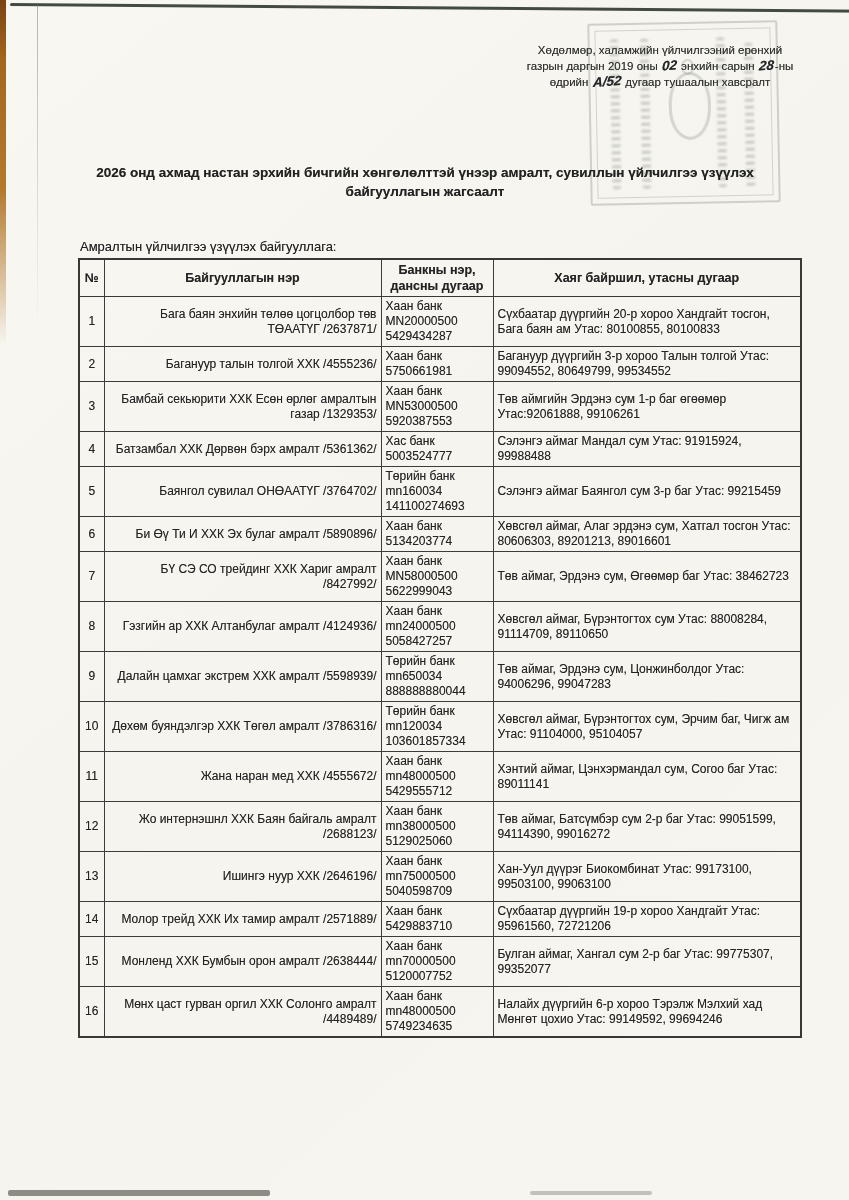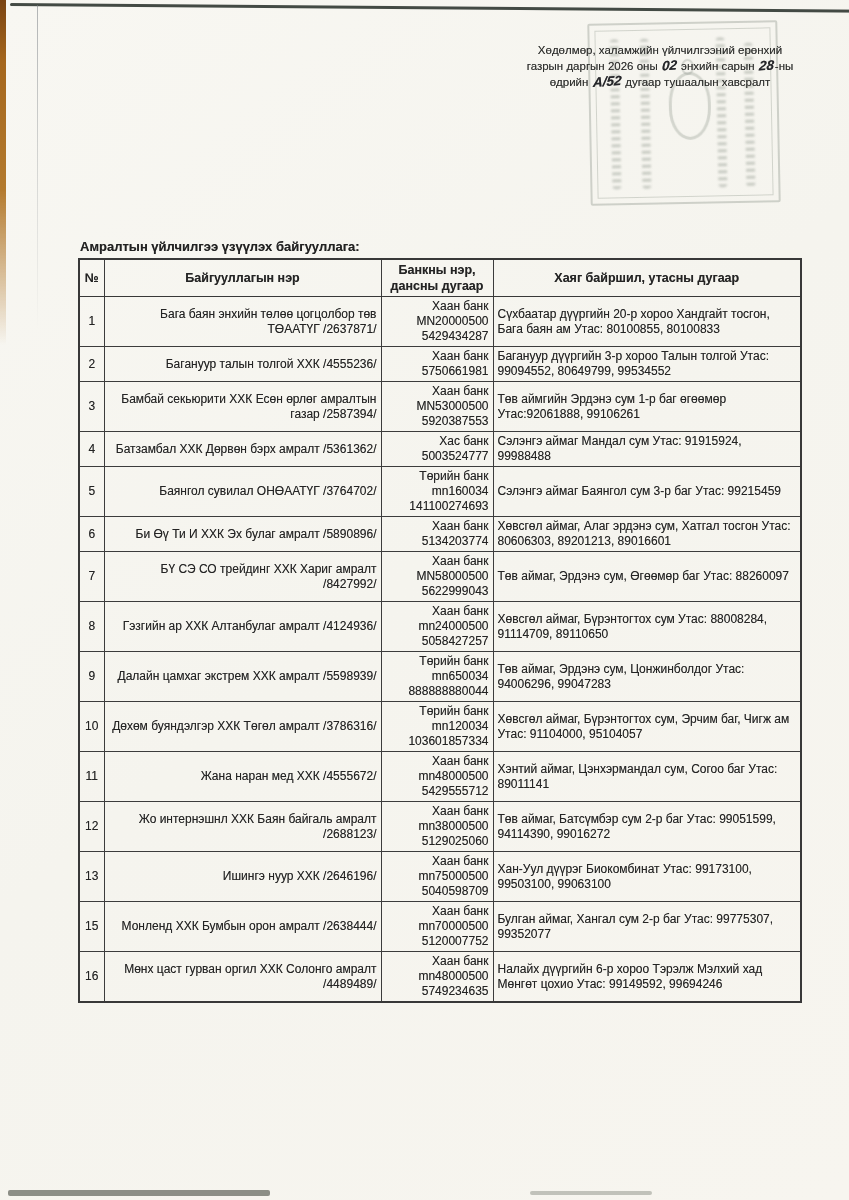--- a/index.html
+++ b/index.html
@@ -66,41 +66,41 @@
     transform:rotate(-4deg) skewX(-8deg);color:#25262a;padding:0 1px;
   }
   
   .doc-title{
     position:absolute;left:58px;top:163px;width:734px;
     font-size:13.5px;font-weight:bold;text-align:center;line-height:19px;
     color:#222;text-shadow:0 0 .4px rgba(30,30,30,.5);
   }
   .section-heading{
     position:absolute;left:80px;top:239px;
-    font-size:13px;font-weight:bold;color:#222;
+    font-size:13px;font-weight:normal;color:#222;
     text-shadow:0 0 .4px rgba(30,30,30,.5);
   }
   
   table.org{
     position:absolute;left:78px;top:258px;width:722px;
     border-collapse:collapse;table-layout:fixed;
     font-size:12px;color:#242424;
   }
   table.org th,table.org td{
     border:1px solid #3c3c3c;padding:2px 4px;vertical-align:middle;
     line-height:15px;text-shadow:0 0 .35px rgba(30,30,30,.45);
   }
   table.org{border:2px solid #383838;}
   table.org th{
     font-size:12.5px;font-weight:bold;text-align:center;height:32px;
     border-bottom:1.5px solid #383838;white-space:pre-line;line-height:16px;
   }
   td.c-num{text-align:center;}
   td.c-name{text-align:right;padding-left:5px;}
-  td.c-bank{text-align:right;white-space:pre-line;}
+  td.c-bank{text-align:left;white-space:pre-line;}
   td.c-addr{text-align:left;padding-left:5px;}
   tr.h2{height:34px;}
   tr.h3{height:47px;}
 </style>
 </head>
 <body>
 
 <div class="page">
 
   <div class="scan-topline"></div>
@@ -113,24 +113,28 @@
     <div class="stamp-inner"></div>
     <div class="s-col c1"></div>
     <div class="s-col c2"></div>
     <div class="s-emblem"></div>
     <div class="s-col c3"></div>
     <div class="s-col c4"></div>
   </div>
 
   <div class="header-note">
     <div><span>Хөдөлмөр, халамжийн үйлчилгээний ерөнхий</span></div>
-    <div><span>газрын даргын 2026 оны </span><span class="hand">02</span><span> энхийн сарын </span><span class="hand">28</span><span>-ны</span></div>
+    <div><span>газрын даргын 2019 оны </span><span class="hand">02</span><span> энхийн сарын </span><span class="hand">28</span><span>-ны</span></div>
     <div><span>өдрийн </span><span class="hand">А/52</span><span> дугаар тушаалын хавсралт</span></div>
   </div>
 
+  <div class="doc-title">
+    <div>2026 онд ахмад настан эрхийн бичгийн хөнгөлөлттэй үнээр амралт, сувиллын үйлчилгээ үзүүлэх</div>
+    <div>байгууллагын жагсаалт</div>
+  </div>
 
   <div class="section-heading">Амралтын үйлчилгээ үзүүлэх байгууллага:</div>
 
   <table class="org" id="org-table">
     <colgroup>
       <col style="width:25px">
         <col style="width:277px">
         <col style="width:112px">
         <col style="width:308px">
     </colgroup>
@@ -154,21 +158,21 @@
     </tr>
         <tr class="h2">
       <td class="c-num">2</td>
       <td class="c-name">Багануур талын толгой ХХК /4555236/</td>
       <td class="c-bank">Хаан банк
 5750661981</td>
       <td class="c-addr">Багануур дүүргийн 3-р хороо Талын толгой Утас: 99094552, 80649799, 99534552</td>
     </tr>
         <tr class="h3">
       <td class="c-num">3</td>
-      <td class="c-name">Бамбай секьюрити ХХК Есөн өрлөг амралтын газар /2587394/</td>
+      <td class="c-name">Бамбай секьюрити ХХК Есөн өрлөг амралтын газар /1329353/</td>
       <td class="c-bank">Хаан банк
 MN53000500
 5920387553</td>
       <td class="c-addr">Төв аймгийн Эрдэнэ сум 1-р баг өгөөмөр Утас:92061888, 99106261</td>
     </tr>
         <tr class="h2">
       <td class="c-num">4</td>
       <td class="c-name">Батзамбал ХХК Дөрвөн бэрх амралт /5361362/</td>
       <td class="c-bank">Хас банк
 5003524777</td>
@@ -188,21 +192,21 @@
       <td class="c-bank">Хаан банк
 5134203774</td>
       <td class="c-addr">Хөвсгөл аймаг, Алаг эрдэнэ сум, Хатгал тосгон Утас: 80606303, 89201213, 89016601</td>
     </tr>
         <tr class="h3">
       <td class="c-num">7</td>
       <td class="c-name">БҮ СЭ СО трейдинг ХХК Хариг амралт /8427992/</td>
       <td class="c-bank">Хаан банк
 MN58000500
 5622999043</td>
-      <td class="c-addr">Төв аймаг, Эрдэнэ сум, Өгөөмөр баг Утас: 88260097</td>
+      <td class="c-addr">Төв аймаг, Эрдэнэ сум, Өгөөмөр баг Утас: 38462723</td>
     </tr>
         <tr class="h3">
       <td class="c-num">8</td>
       <td class="c-name">Гэзгийн ар ХХК Алтанбулаг амралт /4124936/</td>
       <td class="c-bank">Хаан банк
 mn24000500
 5058427257</td>
       <td class="c-addr">Хөвсгөл аймаг, Бүрэнтогтох сум Утас: 88008284, 91114709, 89110650</td>
     </tr>
         <tr class="h3">
@@ -238,20 +242,27 @@
       <td class="c-addr">Төв аймаг, Батсүмбэр сум 2-р баг Утас: 99051599, 94114390, 99016272</td>
     </tr>
         <tr class="h3">
       <td class="c-num">13</td>
       <td class="c-name">Ишингэ нуур ХХК /2646196/</td>
       <td class="c-bank">Хаан банк
 mn75000500
 5040598709</td>
       <td class="c-addr">Хан-Уул дүүрэг Биокомбинат Утас: 99173100, 99503100, 99063100</td>
     </tr>
+        <tr class="h2">
+      <td class="c-num">14</td>
+      <td class="c-name">Молор трейд ХХК Их тамир амралт /2571889/</td>
+      <td class="c-bank">Хаан банк
+5429883710</td>
+      <td class="c-addr">Сүхбаатар дүүргийн 19-р хороо Хандгайт Утас: 95961560, 72721206</td>
+    </tr>
         <tr class="h3">
       <td class="c-num">15</td>
       <td class="c-name">Монленд ХХК Бумбын орон амралт /2638444/</td>
       <td class="c-bank">Хаан банк
 mn70000500
 5120007752</td>
       <td class="c-addr">Булган аймаг, Хангал сум 2-р баг Утас: 99775307, 99352077</td>
     </tr>
         <tr class="h3">
       <td class="c-num">16</td>

